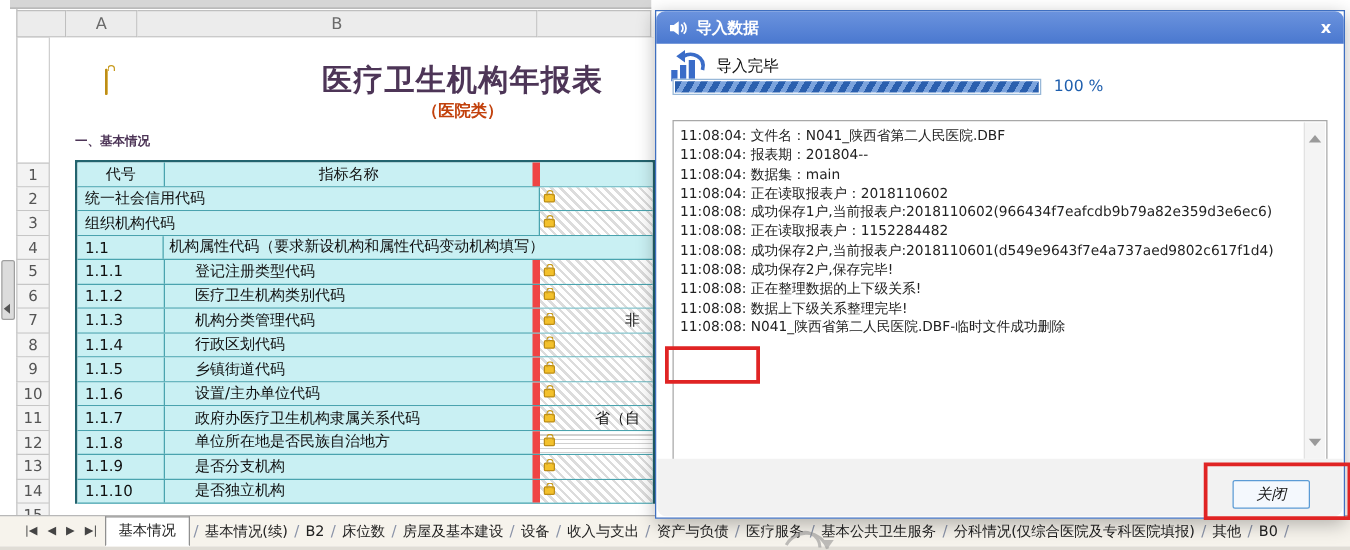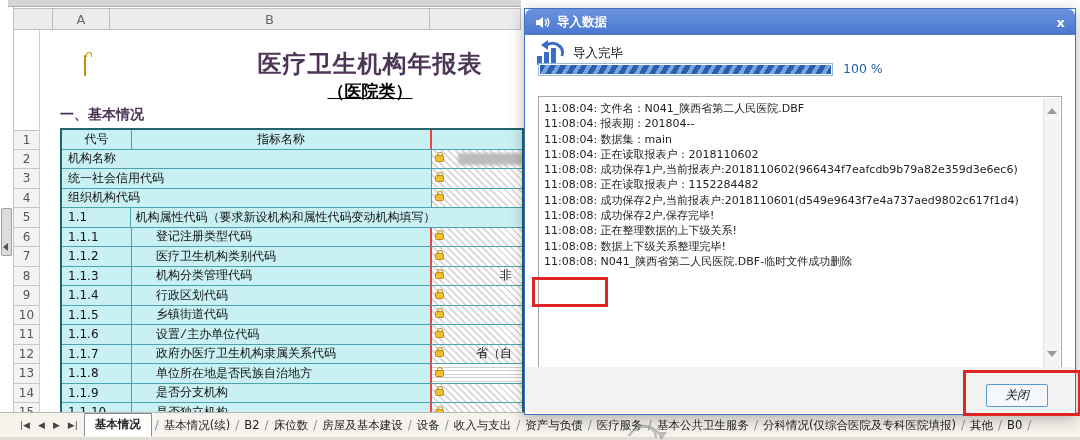--- a/index.html
+++ b/index.html
@@ -14,49 +14,49 @@
   .chcell.first{border-left:1px solid #bfbfbf;}
   .rownums{position:absolute;left:13px;top:130px;width:27px;}
   .rnum{width:27px;height:19.5px;background:#f3f3f3;border:1px solid #c6c6c6;border-top:none;color:#555;font-size:12px;display:flex;align-items:center;justify-content:center;}
   .rnum:first-child{border-top:1px solid #c6c6c6;}
   .split-handle{position:absolute;left:1px;top:208px;width:11px;height:48px;background:#dcdcdc;border:1px solid #9f9f9f;border-radius:2px;}
   .split-handle::after{content:"";position:absolute;left:1px;bottom:4px;width:0;height:0;border-top:4px solid transparent;border-bottom:4px solid transparent;border-right:5px solid #555;}
 
   
   .page{position:absolute;left:40px;top:30px;width:484px;height:382px;background:#fff;overflow:hidden;box-shadow:-1px 0 0 #cfcfcf;}
   .form-title{position:absolute;left:30px;top:18px;width:600px;text-align:center;font-size:24px;font-weight:bold;letter-spacing:1px;color:#4d3557;}
-  .form-subtitle{position:absolute;left:30px;top:50px;width:600px;text-align:center;font-size:17px;font-weight:bold;color:#000000;text-decoration:underline;}
-  .section-title{position:absolute;left:20px;top:76px;font-size:14px;font-weight:bold;color:#4d3557;}
+  .form-subtitle{position:absolute;left:30px;top:50px;width:600px;text-align:center;font-size:13px;font-weight:bold;color:#c2410c;}
+  .section-title{position:absolute;left:20px;top:76px;font-size:10px;font-weight:bold;color:#4d3557;}
   .page-lock{position:absolute;left:44px;top:26px;}
 
   
   .lock{position:relative;width:9px;height:7px;background:#f3c12c;border:1px solid #bd8d16;border-radius:1.5px;flex:none;}
   .lock::before{content:"";position:absolute;left:1px;top:-4px;width:4px;height:4px;border:1.5px solid #c79a1d;border-bottom:none;border-radius:3px 3px 0 0;}
 
   
   .sheet-table{position:absolute;left:20px;top:98px;width:464px;border:2px solid #23646e;border-bottom:none;}
   .t-row{display:flex;height:19.5px;border-bottom:1px solid #4aa3ae;background:#c9f0f3;}
   .cell{height:100%;display:flex;align-items:center;font-size:12px;color:#111;overflow:hidden;white-space:nowrap;}
   .c-code{width:70px;border-right:1px solid #4aa3ae;padding-left:6px;}
-  .c-name{width:300px;border-right:2px solid #ef4444;padding-left:6px;font-family:Liberation Mono, monospace;}
+  .c-name{width:300px;border-right:6px solid #ef4444;padding-left:6px;}
   .c-name.ind{padding-left:24px;}
   .c-name.hdr,.c-code.hdr{justify-content:center;padding-left:0;}
   .c-merged{width:370px;border-right:1px solid #4aa3ae;padding-left:6px;}
   .c-span{width:394px;padding-left:4px;}
   .c-val{flex:1;position:relative;background:#c9f0f3;padding-left:3px;}
   .c-val.hatch{background:repeating-linear-gradient(45deg,#ffffff 0 3px,#dcdcdc 3px 5px);}
   .c-val.lines{background:repeating-linear-gradient(180deg,#ffffff 0 2.5px,#d0d0d0 2.5px 3.5px);}
   .vtext{margin-left:auto;padding-right:10px;font-size:12px;color:#111;}
   .blob{position:absolute;right:-6px;top:3px;width:70px;height:12px;background:#bcbcbc;filter:blur(1.5px);border-radius:2px;}
 
   
   .tabbar{position:absolute;left:0;top:412px;width:1080px;height:25px;background:#f6f3ec;border-top:1px solid #b8b8b8;display:flex;align-items:center;padding-left:16px;z-index:30;}
   .tnav{font-size:9px;color:#444;padding:0 4px;cursor:default;}
   .tab{font-size:11.5px;color:#222;padding:3px 4px;white-space:nowrap;}
-  .tab.active{background:#fff;border:1px solid #8f8f8f;border-bottom:1px solid #fff;font-weight:bold;padding:3px 10px 4px;margin:10px 2px;}
+  .tab.active{background:#fff;border:1px solid #8f8f8f;border-bottom:1px solid #fff;font-weight:normal;padding:3px 10px 4px;margin:10px 2px;}
   .tslash{color:#8a93a8;font-size:12px;padding:0 1px;}
   .bottom-strip{position:absolute;left:0;top:437px;width:1080px;height:3px;background:#e0ddd6;}
 
   
   .watermark{position:absolute;left:615px;top:414px;z-index:40;opacity:.55;}
 
   
   .dialog{position:absolute;left:524px;top:8px;width:552px;height:407px;background:#fff;border:1px solid #3f6fc0;border-radius:0;box-shadow:0 4px 14px rgba(0,0,0,.28);z-index:100;}
   .titlebar{position:absolute;left:0;top:0;right:0;height:26px;background:linear-gradient(180deg,#6b93de,#4a78cf);border-radius:7px 7px 0 0;display:flex;align-items:center;padding:0 10px;}
   .titlebar .ttl{color:#fff;font-size:12.5px;font-weight:bold;margin-left:7px;}
@@ -117,27 +117,20 @@
     <div class="form-title">医疗卫生机构年报表</div>
     <div class="form-subtitle">（医院类）</div>
     <div class="section-title">一、基本情况</div>
     <div class="sheet-table">
         <div class="t-row">
           <div class="cell c-code hdr">代号</div>
           <div class="cell c-name hdr">指标名称</div>
           <div class="cell c-val"></div>
         </div>
         <div class="t-row">
-          <div class="cell c-merged">机构名称</div>
-          <div class="cell c-val hatch">
-            <span class="lock"></span>
-            <div class="blob"></div>
-          </div>
-        </div>
-        <div class="t-row">
           <div class="cell c-merged">统一社会信用代码</div>
           <div class="cell c-val hatch">
             <span class="lock"></span>
           </div>
         </div>
         <div class="t-row">
           <div class="cell c-merged">组织机构代码</div>
           <div class="cell c-val hatch">
             <span class="lock"></span>
           </div>

